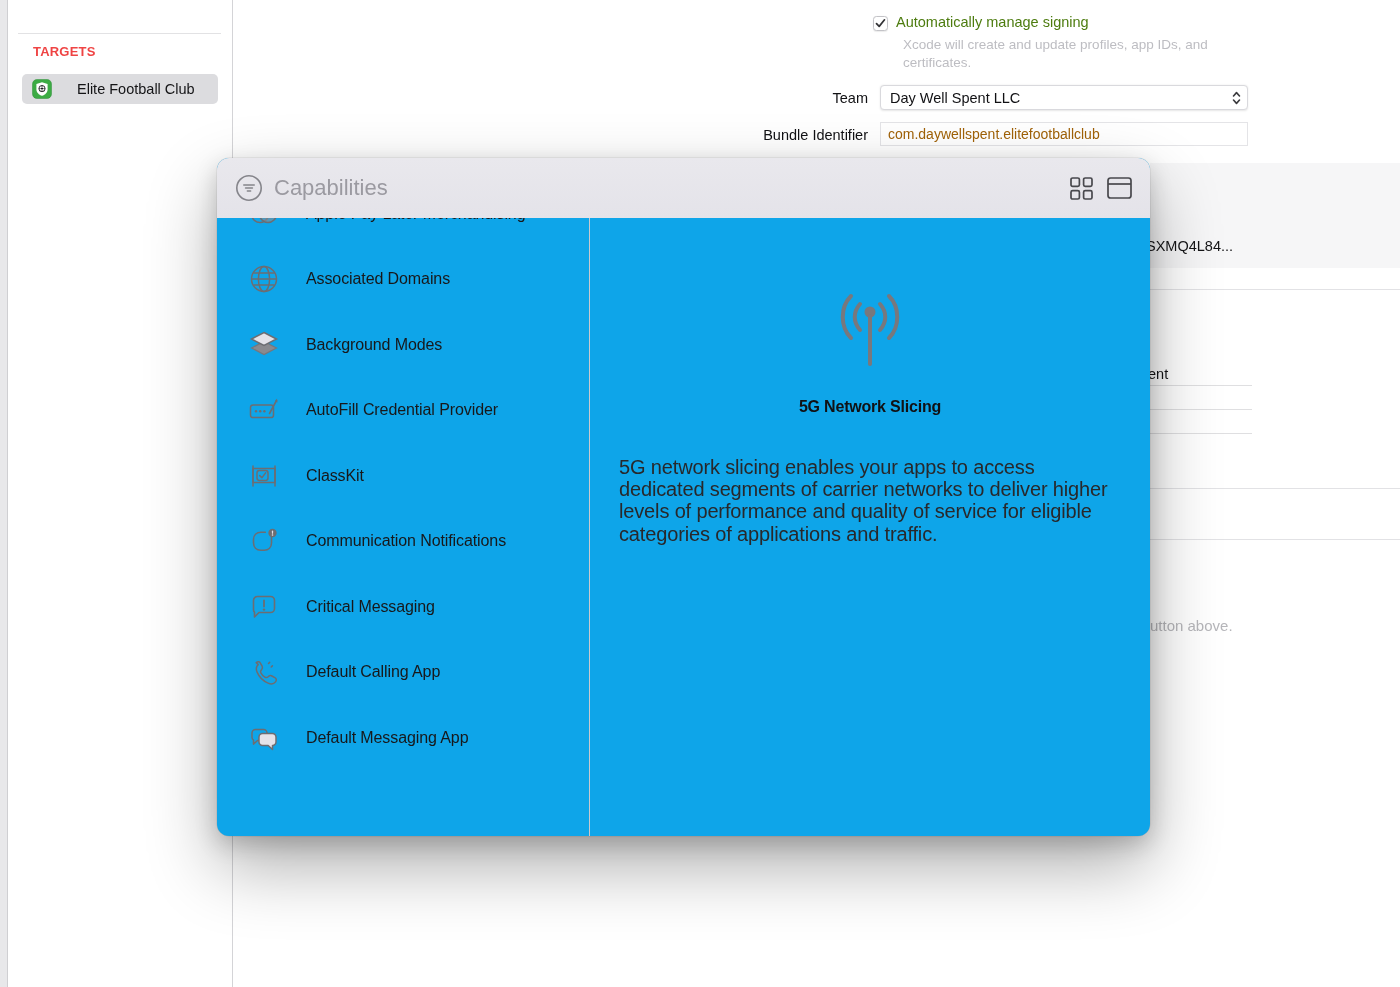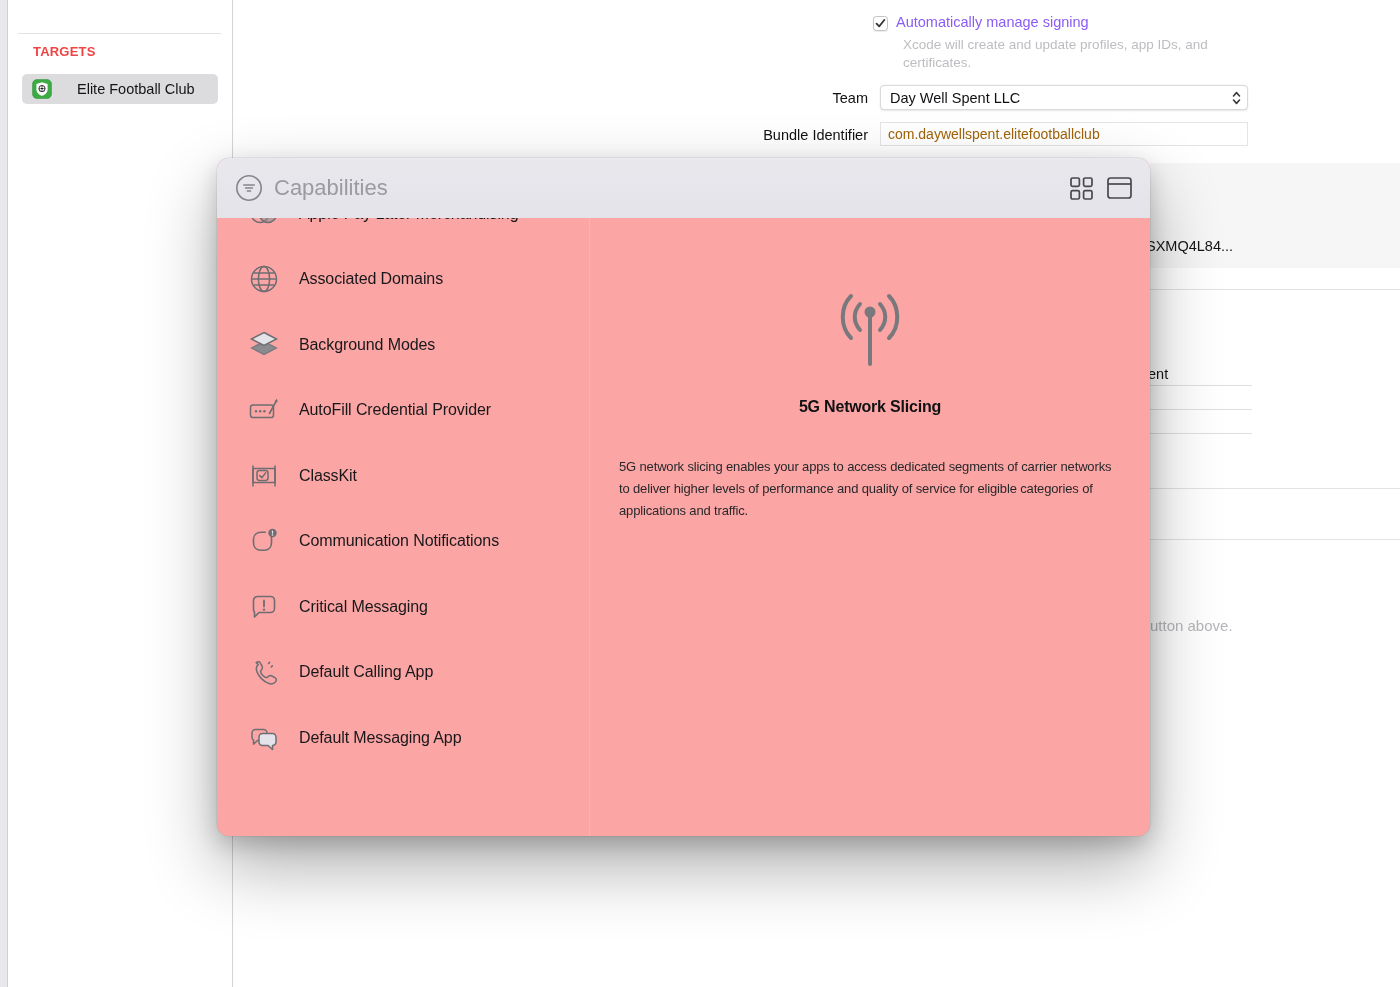--- a/index.html
+++ b/index.html
@@ -17,21 +17,21 @@
   .sidebar-hr { left:18px; top:33px; width:203px; height:1px; background:#e2e2e4; z-index:1; }
   .targets-label { left:33px; top:44px; font-size:13px; font-weight:700; color:#ef4444; letter-spacing:.2px; z-index:1; }
   .target-row { left:22px; top:74px; width:196px; height:30px; background:#dcdcdf; border-radius:5px; display:flex; align-items:center; padding-left:10px; gap:25px; z-index:1; }
   .target-row .app-icon { width:20px; height:20px; flex:0 0 auto; }
   .target-row .target-name { font-size:14.5px; color:#141416; }
 
   
   .chk-row { left:873px; top:14px; display:flex; align-items:flex-start; gap:8px; z-index:1; }
   .checkbox { width:15px; height:15px; margin-top:2px; background:#ffffff; border:1px solid #c3c3c7; border-radius:3.5px;
               box-shadow:0 .5px 1px rgba(0,0,0,.08); display:flex; align-items:center; justify-content:center; }
-  .chk-label { font-size:14.5px; color:#8b5cf6; }
+  .chk-label { font-size:14.5px; color:#4d7c0f; }
   .helper-text { left:903px; top:36px; width:352px; font-size:13.5px; line-height:17.5px; color:#bdbdc2; z-index:1; }
   .form-label { font-size:14.5px; color:#111114; text-align:right; z-index:1; }
   .team-label { left:768px; top:90px; width:100px; }
   .bundle-label { left:700px; top:127px; width:168px; }
   .popup-select { left:880px; top:85px; width:368px; height:25px; background:#ffffff; border:1px solid #d9d9dd;
                   border-radius:4px; box-shadow:0 .5px 2px rgba(0,0,0,.10); display:flex; align-items:center;
                   padding:0 6px 0 9px; z-index:1; }
   .popup-select .sel-text { flex:1; font-size:14.5px; color:#111114; }
   .text-field { left:880px; top:122px; width:368px; height:24px; background:#ffffff; border:1px solid #e4e4e7;
                 font-family:inherit; font-size:14px; color:#a16207; padding:0 7px; z-index:1; outline:none; }
@@ -42,40 +42,40 @@
   .hline { height:1px; z-index:1; background:#e2e2e5; }
   .hl-1 { left:1150px; top:289px; width:250px; }
   .frag-ent { left:1148px; top:366px; font-size:14.5px; color:#151517; z-index:1; }
   .ul { left:1150px; width:102px; height:1px; background:#dfdfe1; z-index:1; }
   .ul-1 { top:385px; } .ul-2 { top:409px; } .ul-3 { top:433px; }
   .hl-2 { left:1150px; top:488px; width:250px; }
   .hl-3 { left:1150px; top:539px; width:250px; }
   .frag-button { left:1150px; top:617px; font-size:15px; color:#b6b6ba; z-index:1; }
 
   
-  .popup { left:217px; top:158px; width:933px; height:678px; background:#fca5a5; border-radius:12px; z-index:10;
+  .popup { left:217px; top:158px; width:933px; height:678px; background:#0ea5e9; border-radius:12px; z-index:10;
            box-shadow:0 30px 70px rgba(0,0,0,.32), 0 8px 22px rgba(0,0,0,.18), 0 0 0 .5px rgba(0,0,0,.10); }
   .popup-header { position:absolute; left:0; top:0; width:100%; height:60px;
                   background:linear-gradient(#e9e8ed,#e4e3e9); border-radius:12px 12px 0 0;
                   display:flex; align-items:center; padding:0 18px; }
   .filter-field { display:flex; align-items:center; gap:11px; flex:1; }
   .filter-placeholder { font-size:22px; color:#9b9aa1; font-weight:400; }
   .hdr-btn { width:26px; height:26px; display:flex; align-items:center; justify-content:center; margin-left:12px; }
 
   .popup-body { position:absolute; left:0; top:60px; right:0; bottom:0; display:flex; border-radius:0 0 12px 12px; overflow:hidden; }
   .cap-list { width:373px; border-right:1px solid #c9c9cd; overflow:hidden; position:relative; }
-  .cap-row { height:65.5px; display:flex; align-items:center; padding-left:30px; gap:18px; }
+  .cap-row { height:65.5px; display:flex; align-items:center; padding-left:30px; gap:25px; }
   .cap-row.clipped { margin-top:-37px; }
   .cap-icon { width:34px; height:34px; flex:0 0 auto; display:flex; align-items:center; justify-content:center; }
   .cap-label { font-size:16px; color:#18181a; letter-spacing:-.1px; white-space:nowrap; }
 
   .cap-detail { flex:1; position:relative; }
   .detail-icon { position:absolute; left:50%; top:68px; transform:translateX(-50%); }
   .detail-title { position:absolute; left:0; right:0; top:180px; text-align:center; font-size:16px; font-weight:700; color:#111114; letter-spacing:-.2px; }
-  .detail-desc { position:absolute; left:29px; top:238px; width:502px; font-size:13px; line-height:22.2px; color:#28282b; letter-spacing:-.15px; }
+  .detail-desc { position:absolute; left:29px; top:238px; width:502px; font-size:20px; line-height:22.2px; color:#28282b; letter-spacing:-.15px; }
 
   svg { display:block; }
 </style>
 </head>
 <body>
 
 <div class="abs left-strip"></div>
 <div class="abs main-vdivider"></div>
 <div class="abs sidebar-hr"></div>
 <div class="abs targets-label">TARGETS</div>

